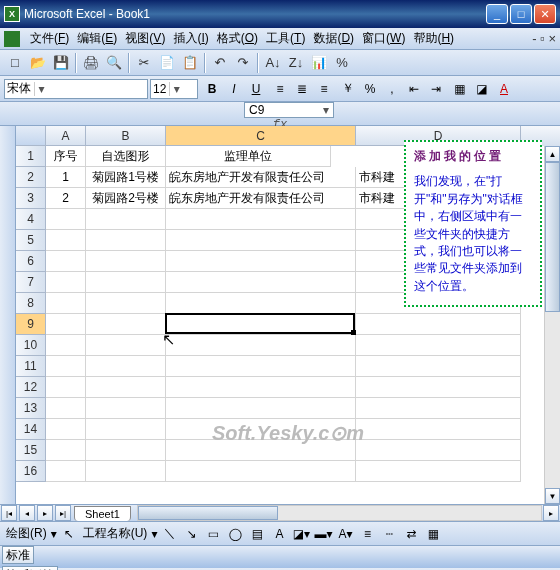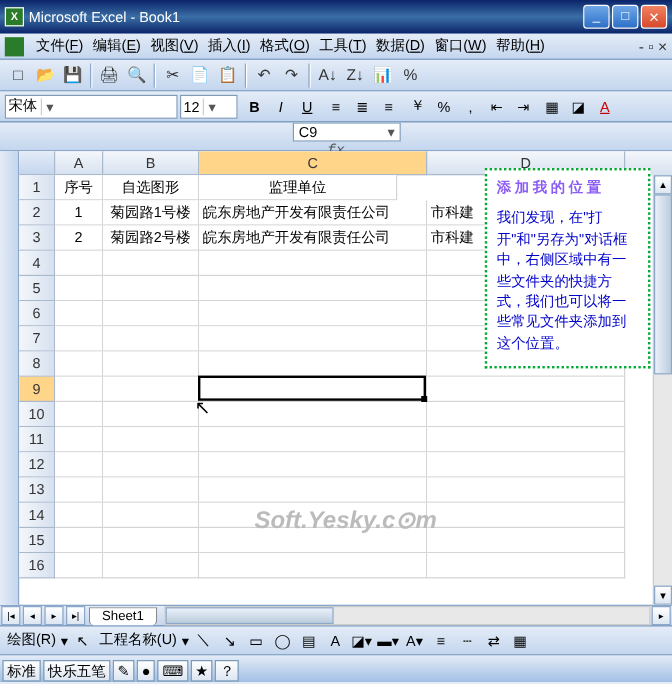--- a/index.html
+++ b/index.html
@@ -46,38 +46,38 @@
 .row { height: 21px; display: flex; font-size: 12px; }
 .row .rh { width: 30px; background: linear-gradient(90deg,#f4f7fb,#d6e1ef); border-right: 1px solid #aab8cc; border-bottom: 1px solid #aab8cc; display: flex; align-items: center; justify-content: center; color: #333; }
 .row .rh.sel { background: #ffd58a; }
 .row .cell { border-right: 1px solid #d4d4d4; border-bottom: 1px solid #d4d4d4; display: flex; align-items: center; padding: 0 3px; overflow: hidden; white-space: nowrap; color: #000; background: #fff; }
 .cell.center { justify-content: center; }
 
 .selector { position: absolute; border: 2px solid #000; pointer-events: none; }
 .selector::after { content: ""; position: absolute; right: -3px; bottom: -3px; width: 5px; height: 5px; background: #000; }
 
 .callout { position: absolute; right: 18px; top: 14px; width: 138px; border: 2px dotted #00aa33; background: #fff; padding: 6px 8px 10px; font-size: 12px; line-height: 1.45; }
-.callout .ct { color: #8b5cf6; font-weight: bold; letter-spacing: 3px; margin-bottom: 8px; }
+.callout .ct { color: #701a75; font-weight: bold; letter-spacing: 3px; margin-bottom: 8px; }
 .callout .cb { color: #0000cc; }
 
 .cursor-arrow { position: absolute; left: 146px; top: 204px; font-size: 16px; color: #000; pointer-events: none; }
 
 .watermark { position: absolute; left: 50%; top: 295px; transform: translateX(-50%); font-size: 20px; font-weight: bold; color: #bbb; font-style: italic; pointer-events: none; white-space: nowrap; }
 
 .hscroll { height: 18px; background: linear-gradient(#e4ecf7,#c4d6ee); display: flex; align-items: center; font-size: 11px; border-top: 1px solid #8ba7c9; border-bottom: 1px solid #8ba7c9; }
 .hscroll .nav { width: 16px; height: 16px; border: 1px solid #8ba7c9; display: flex; align-items: center; justify-content: center; margin: 0 1px; cursor: pointer; font-size: 8px; background: linear-gradient(#fff,#dce6f2); }
 .hscroll .tab { padding: 1px 10px; background: #fff; border: 1px solid #888; border-bottom: none; border-radius: 0 0 4px 4px; margin-left: 2px; cursor: pointer; }
 .hscroll .track { flex: 1; margin-left: 6px; height: 16px; background: #e8e8e8; border: 1px solid #ccc; position: relative; }
 .hscroll .track .thumb { position: absolute; left: 0; top: 0; width: 140px; height: 14px; background: linear-gradient(#eaf1fa,#bcd); border: 1px solid #8ba7c9; }
 
 .drawbar { height: 24px; background: linear-gradient(#e4ecf7,#c4d6ee); display: flex; align-items: center; padding: 4px 4px; font-size: 12px; gap: 2px; border-bottom: 1px solid #8ba7c9; }
 .drawbar .lbl { padding: 0 2px; }
 .drawbar .tb { width: 20px; height: 20px; display: flex; align-items: center; justify-content: center; cursor: pointer; }
 
-.imebar { height: 22px; background: linear-gradient(#e4ecf7,#a3c0e6); display: flex; align-items: flex-end; font-size: 12px; padding: 0 2px; gap: 2px; }
+.imebar { height: 22px; background: linear-gradient(#e4ecf7,#a3c0e6); display: flex; align-items: flex-start; font-size: 12px; padding: 0 2px; gap: 2px; flex-direction: column; }
 .imebar .block { border: 1px solid #7f9db9; background: linear-gradient(#fff,#dce6f2); padding: 1px 3px; height: 18px; display: flex; align-items: center; }
 .statusbar { height: 20px; background: linear-gradient(#e4ecf7,#c4d6ee); display: flex; align-items: center; font-size: 11px; }
 .vscroll { position: absolute; right: 0; top: 20px; bottom: 0; width: 16px; background: #e8e8e8; border-left: 1px solid #ccc; }
 .vscroll .vb { height: 16px; border: 1px solid #8ba7c9; background: linear-gradient(#fff,#dce6f2); display: flex; align-items: center; justify-content: center; font-size: 8px; cursor: pointer; }
 .vscroll .vthumb-area { position: absolute; top: 16px; bottom: 16px; left: 0; right: 0; }
 .vscroll .vthumb { position: absolute; top: 0; left: 0; right: 0; height: 150px; background: linear-gradient(90deg,#eaf1fa,#bcd); border: 1px solid #8ba7c9; }
 </style>
 </head>
 <body>
 

